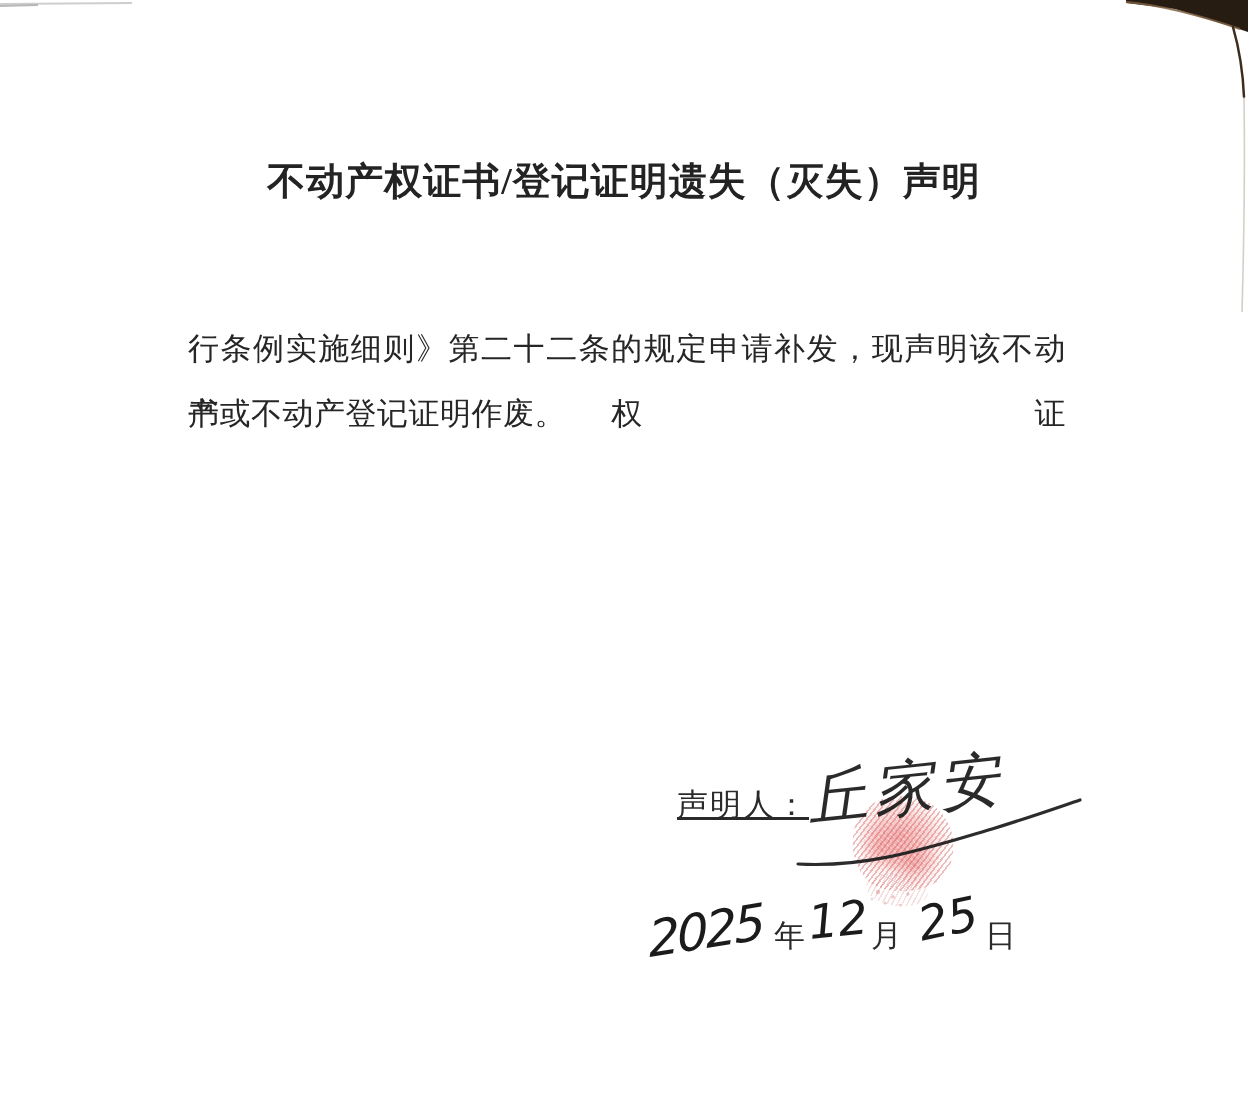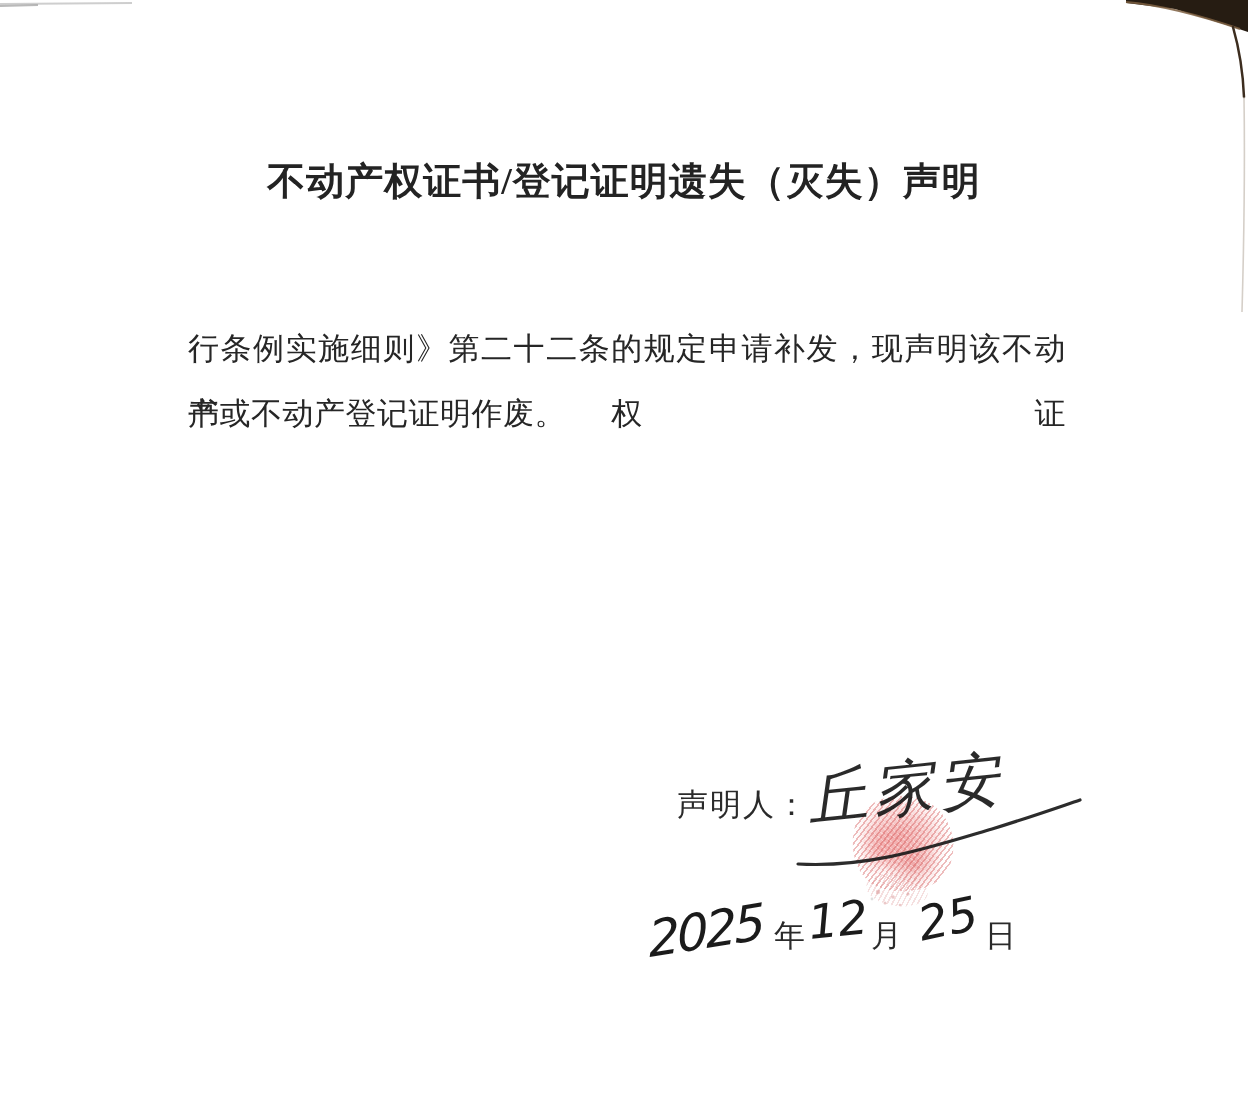--- a/index.html
+++ b/index.html
@@ -37,20 +37,21 @@
     text-align:justify;
   }
   .doc-line.full{ text-align-last:justify; }
   .doc-line.indent{ text-indent:62px; }
   .declarant-label{
     position:absolute;
     left:677px;top:784px;
     font-size:31px;
     letter-spacing:2px;
     color:#2a2a2a;
+    text-decoration:underline;
   }
   .signature-name{
     position:absolute;
     left:818px;top:758px;
     font-size:60px;
     color:#181818;
     letter-spacing:6px;
     transform:rotate(-6deg) skewX(-14deg);
     transform-origin:left top;
     z-index:3;

